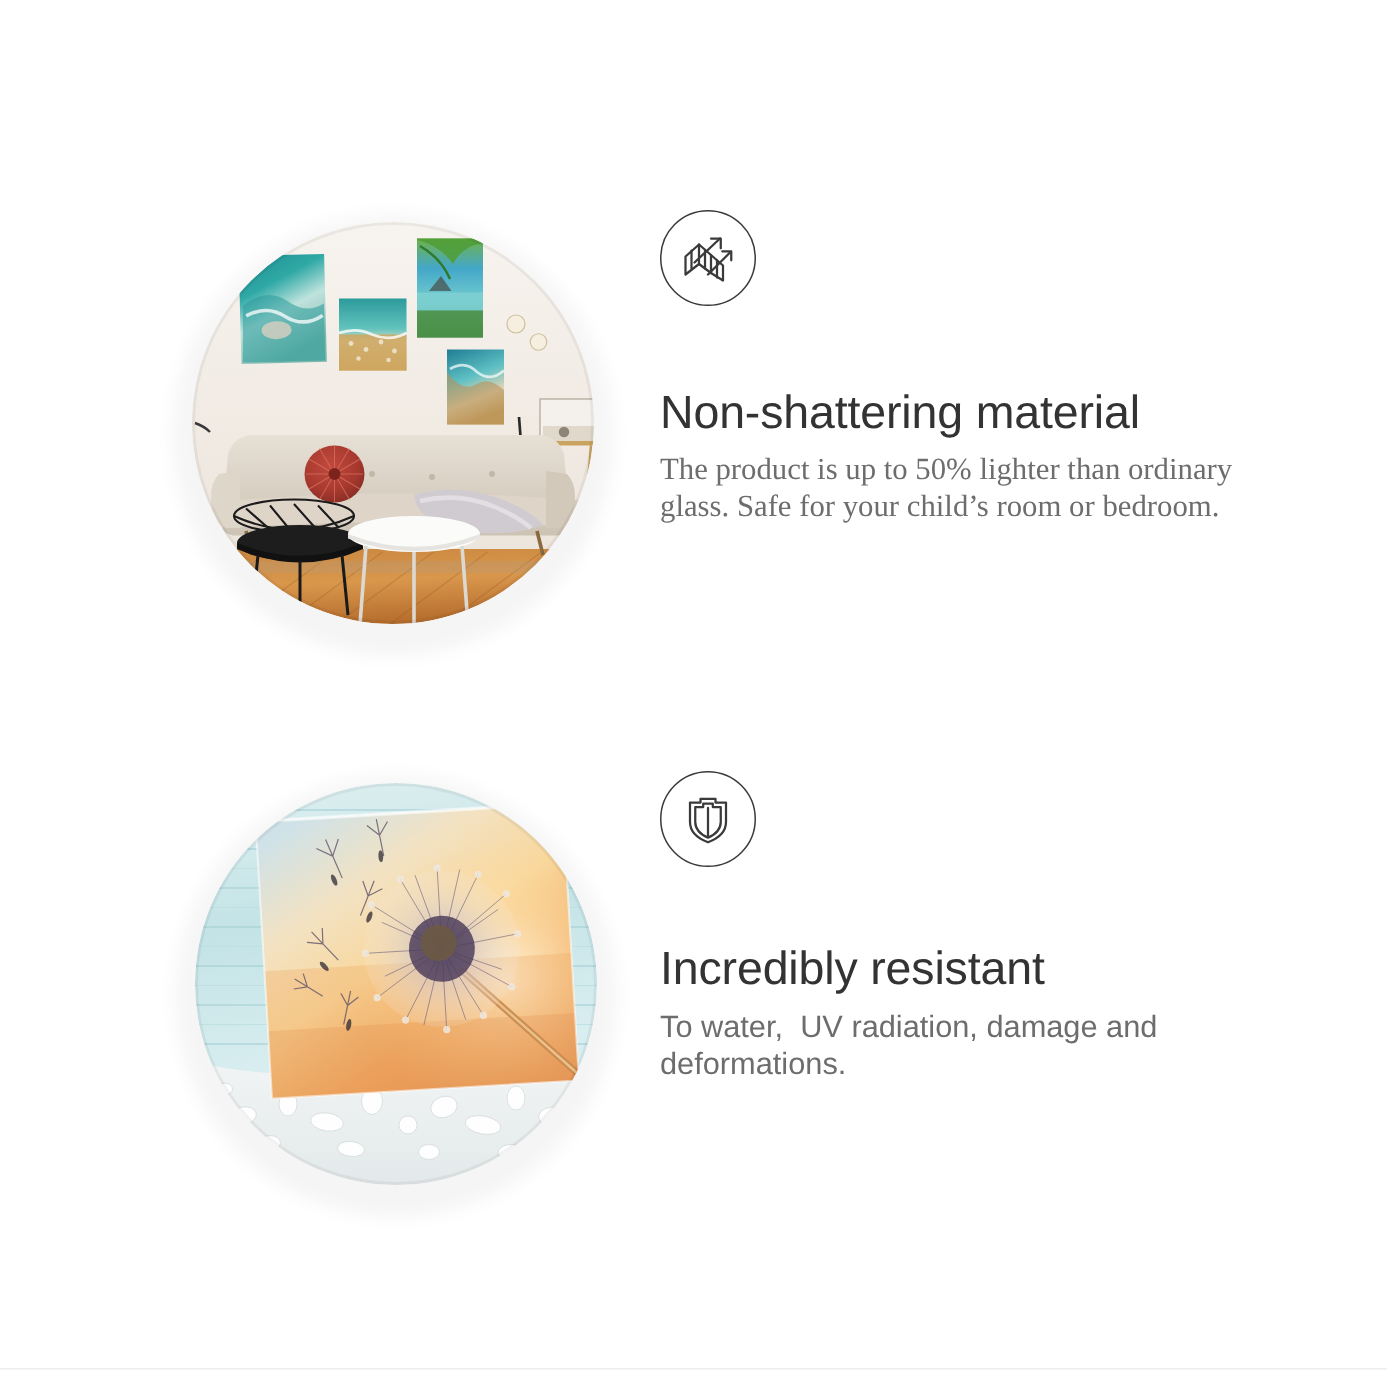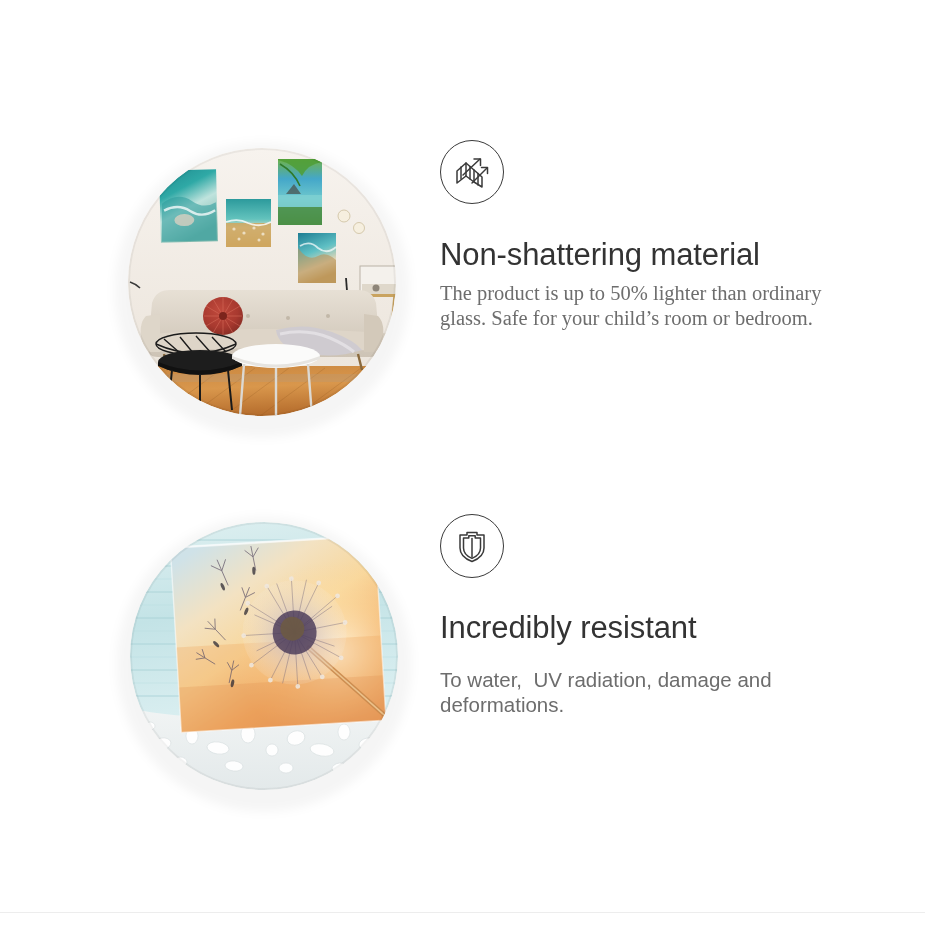--- a/index.html
+++ b/index.html
@@ -85,35 +85,35 @@
 
   .feature-title {
     margin: 0;
     padding: 0;
     font-size: 31px;
     font-weight: 400;
     line-height: 1.06;
     color: #333333;
     letter-spacing: -0.1px;
   }
-  .feature-1 .feature-title { margin-top: 35px; }
-  .feature-2 .feature-title { margin-top: 34px; }
+  .feature-1 .feature-title { margin-top: 55px; }
+  .feature-2 .feature-title { margin-top: 52px; }
 
   .feature-desc {
     margin: 0;
     padding: 0;
     font-size: 20.5px;
     font-weight: 400;
     line-height: 25px;
     color: #6d6d6d;
     max-width: 430px;
     white-space: pre-wrap;
   }
   .feature-1 .feature-desc { margin-top: 9px; font-family: Liberation Serif, serif; }
-  .feature-2 .feature-desc { margin-top: 22px; width: 360px; }
+  .feature-2 .feature-desc { margin-top: 9px; width: 360px; }
 
   
   .bottom-rule {
     position: absolute;
     left: 0;
     top: 912px;
     width: 925px;
     height: 1px;
     background: #ededed;
   }

